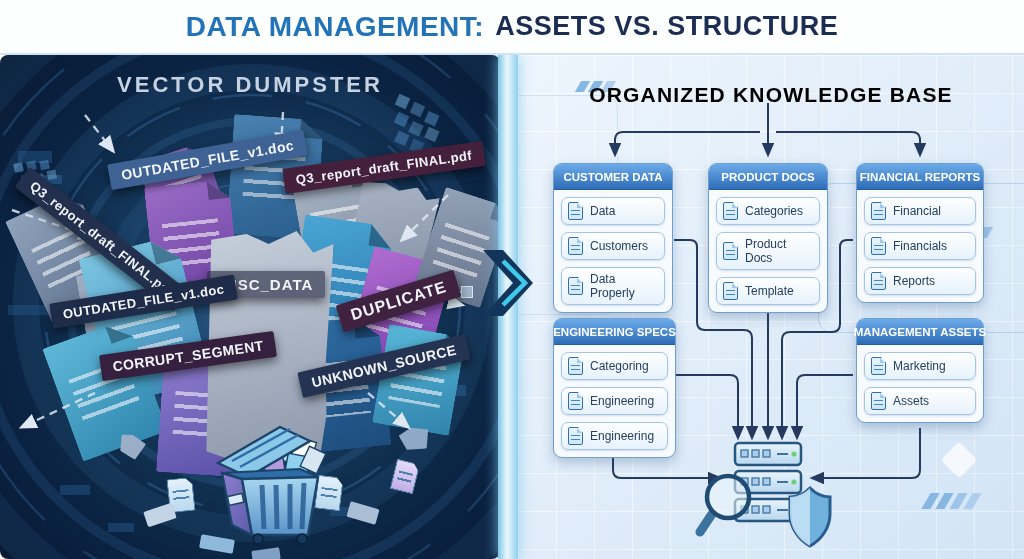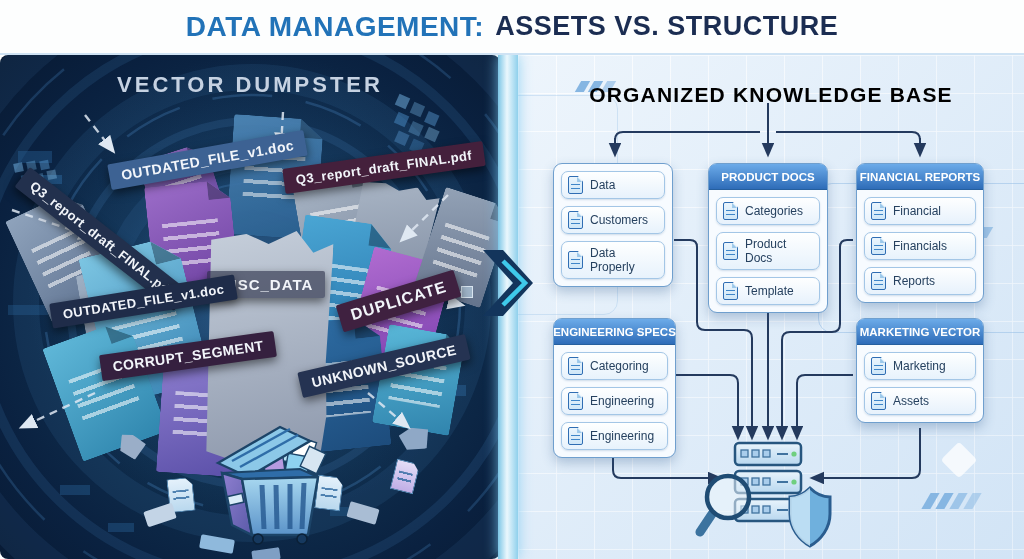--- a/index.html
+++ b/index.html
@@ -269,20 +269,21 @@
       <path d="M768,295 V438" marker-end="url(#arr)"></path>
       <path d="M853,240 H847 Q840,240 840,247 V324 Q840,332 832,332 H790 Q782,332 782,340 V438" marker-end="url(#arr)"></path>
       <path d="M676,375 H730 Q738,375 738,383 V438" marker-end="url(#arr)"></path>
       <path d="M853,375 H805 Q797,375 797,383 V438" marker-end="url(#arr)"></path>
       <path d="M613,428 V470 Q613,478 621,478 H720" marker-end="url(#arr)"></path>
       <path d="M920,428 V470 Q920,478 912,478 H812" marker-end="url(#arr)"></path>
     </g>
   </svg>
 
   <div class="kb-box" style="left:553px; top:163px;">
+    <div class="kb-header">CUSTOMER DATA</div>
     <div class="kb-items">
       <div class="kb-item">
           <span class="file-icon"></span>
           <span>Data</span>
         </div>
       <div class="kb-item">
           <span class="file-icon"></span>
           <span>Customers</span>
         </div>
       <div class="kb-item">
@@ -340,21 +341,21 @@
           <span>Engineering</span>
         </div>
       <div class="kb-item">
           <span class="file-icon"></span>
           <span>Engineering</span>
         </div>
     </div>
   </div>
 
   <div class="kb-box" style="left:856px; top:318px; width:128px;">
-    <div class="kb-header">MARKETING VECTOR</div>
+    <div class="kb-header">MANAGEMENT ASSETS</div>
     <div class="kb-items">
       <div class="kb-item">
           <span class="file-icon"></span>
           <span>Marketing</span>
         </div>
       <div class="kb-item">
           <span class="file-icon"></span>
           <span>Assets</span>
         </div>
     </div>

